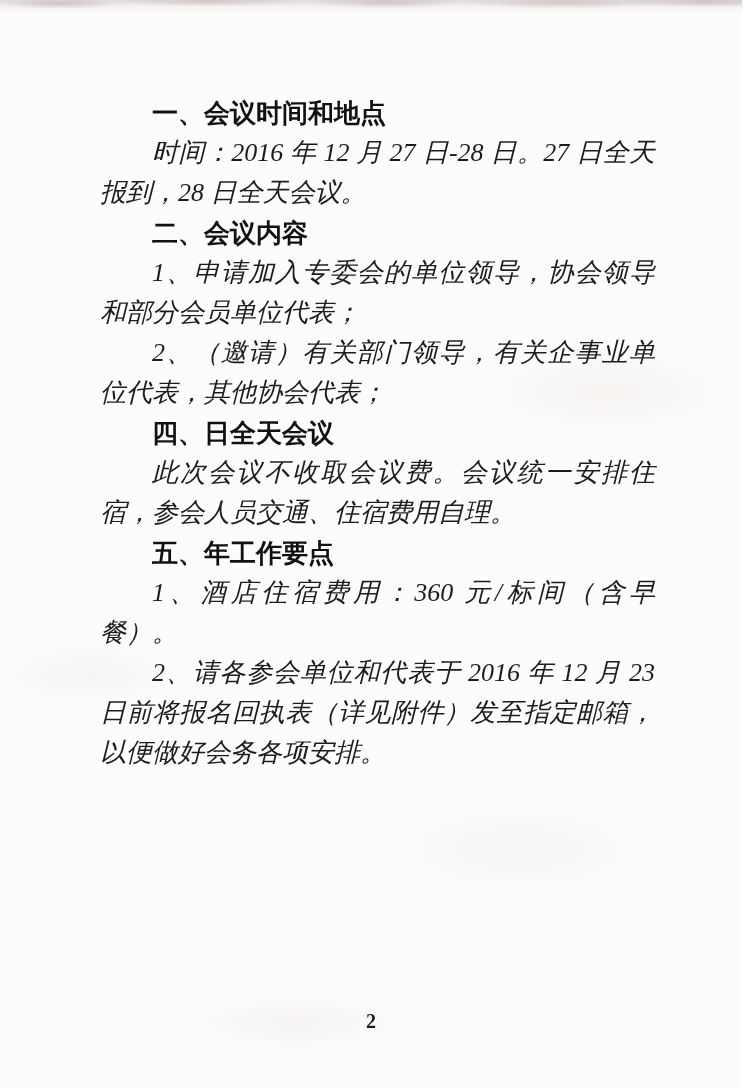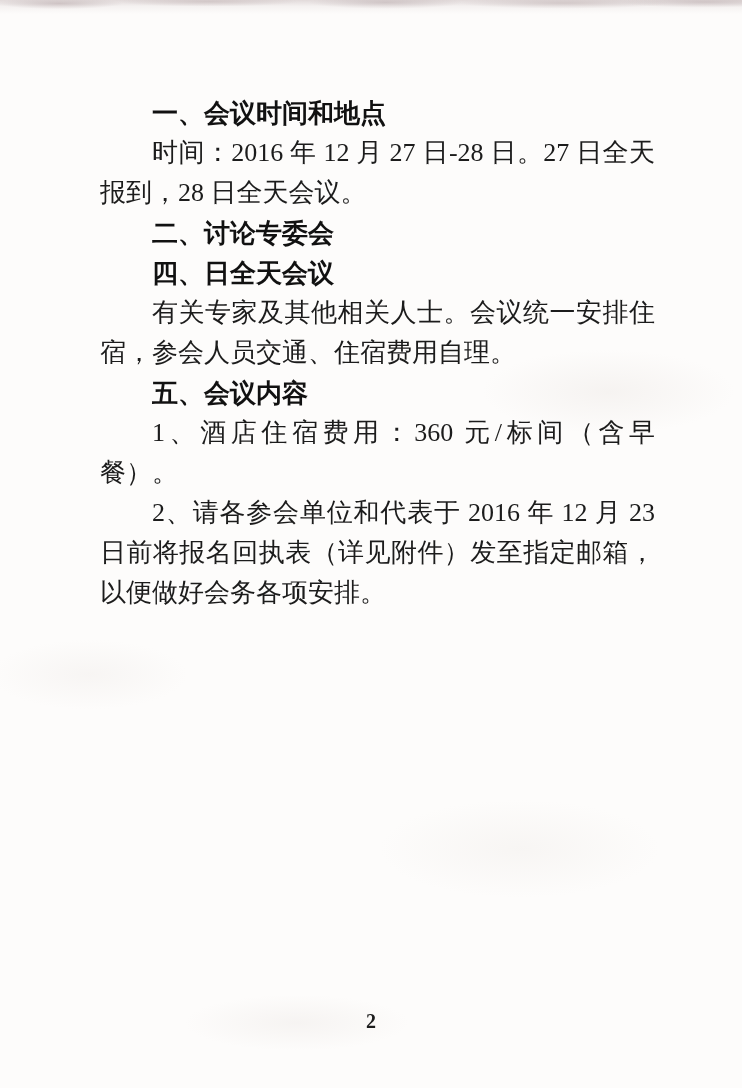--- a/index.html
+++ b/index.html
@@ -59,20 +59,21 @@
     font-weight: 700;
     font-size: 26px;
     line-height: 40px;
     color: #111111;
     text-indent: 2em;
     text-align: left;
   }
   .content p {
     margin: 0;
     text-indent: 2em;
+    font-style: italic;
   }
   .footer {
     position: absolute;
     top: 1010px;
     left: 0;
     width: 100%;
     text-align: center;
   }
   .page-number {
     font-family: "Liberation Serif", serif;
@@ -86,27 +87,29 @@
 
 <div class="page">
   <div class="paper-noise"></div>
   <div class="scan-edge"></div>
 
   <div class="content">
 
     <h2>一、会议时间和地点</h2>
     <p>时间：2016 年 12 月 27 日-28 日。27 日全天报到，28 日全天会议。</p>
 
-    <h2>二、讨论专委会</h2>
+    <h2>二、会议内容</h2>
 
+    <p>1、申请加入专委会的单位领导，协会领导和部分会员单位代表；</p>
+    <p>2、（邀请）有关部门领导，有关企事业单位代表，其他协会代表；</p>
 
     <h2>四、日全天会议</h2>
-    <p>有关专家及其他相关人士。会议统一安排住宿，参会人员交通、住宿费用自理。</p>
+    <p>此次会议不收取会议费。会议统一安排住宿，参会人员交通、住宿费用自理。</p>
 
-    <h2>五、会议内容</h2>
+    <h2>五、年工作要点</h2>
     <p>1、酒店住宿费用：360 元/标间（含早餐）。</p>
     <p>2、请各参会单位和代表于 2016 年 12 月 23 日前将报名回执表（详见附件）发至指定邮箱，以便做好会务各项安排。</p>
 
   </div>
 
   <div class="footer">
     <span class="page-number">2</span>
   </div>
 </div>
 

